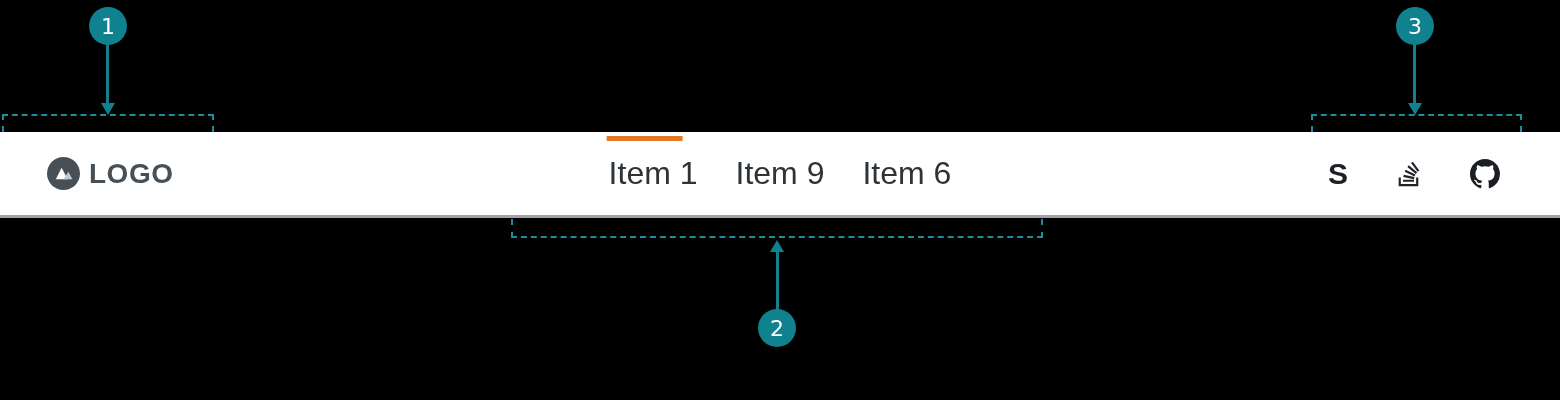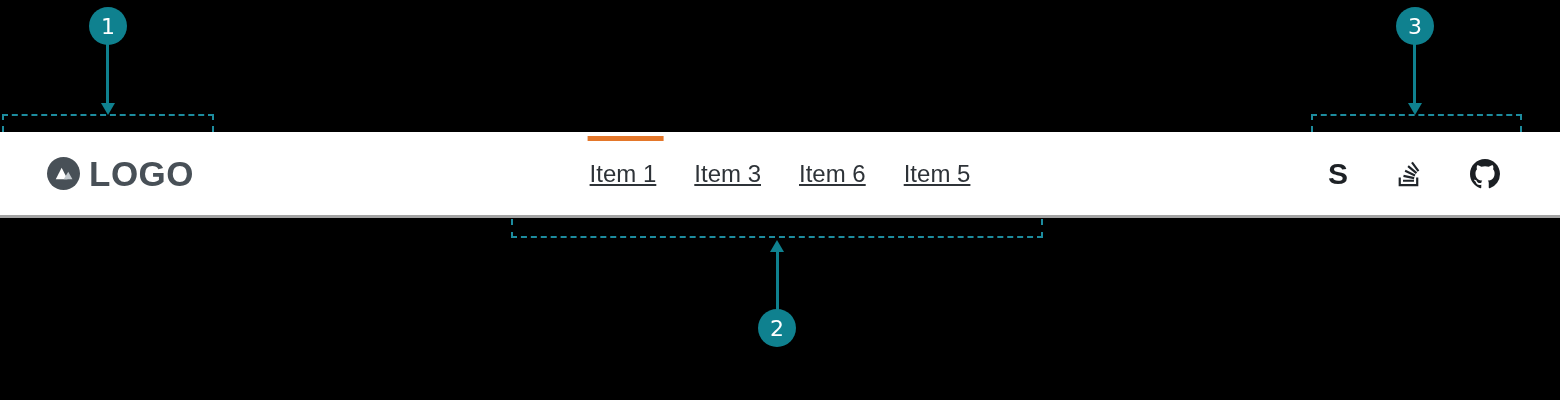--- a/index.html
+++ b/index.html
@@ -16,32 +16,31 @@
     position:absolute; left:0; top:132px; width:1560px; height:86px;
     background:#ffffff;
     border-bottom:3px solid var(--navbar_border,#a3a3a3);
   }
   .logo {
     position:absolute; left:47px; top:0; height:83px;
     display:flex; align-items:center; gap:9px; cursor:pointer;
   }
   .logo-badge { width:33px; height:33px; display:block; }
   .logo-text {
-    font-size:35px; font-weight:700; letter-spacing:0.5px;
+    font-size:28px; font-weight:700; letter-spacing:0.5px;
     color:var(--logo,#485057);
   }
   .main-nav {
     position:absolute; left:50%; transform:translateX(-50%);
     top:0; height:83px; display:flex; align-items:center; gap:38px;
   }
   .nav-item {
     position:relative; height:83px; display:flex; align-items:center;
-    font-size:24px; color:var(--nav_text,#2e3338); cursor:pointer;
+    font-size:32px; color:var(--nav_text,#2e3338); cursor:pointer;
     white-space:nowrap;
-    text-decoration:underline;
   }
   .nav-item .active-indicator {
     position:absolute; top:4px; left:-2px;
     width:76px; height:5px; background:var(--orange,#e4772a);
   }
   .social-nav {
     position:absolute; right:60px; top:0; height:83px;
     display:flex; align-items:center; gap:50px;
   }
   .social-icon { display:flex; align-items:center; justify-content:center; cursor:pointer; }
@@ -98,27 +97,24 @@
     </svg>
     <span class="logo-text">LOGO</span>
   </div>
 
   <nav class="main-nav">
     <span class="nav-item">
       <span class="active-indicator"></span>
       <span>Item 1</span>
     </span>
     <span class="nav-item">
-      <span>Item 3</span>
+      <span>Item 9</span>
     </span>
     <span class="nav-item">
       <span>Item 6</span>
-    </span>
-    <span class="nav-item">
-      <span>Item 5</span>
     </span>
   </nav>
 
   <div class="social-nav">
     <span class="social-icon">
       <span class="s-glyph">S</span>
     </span>
     <span class="social-icon">
       <svg width="22" height="28" viewBox="0 0 384 512">
         <path fill="#20252a" d="M290.7 311L95 269.7 86.8 309l195.7 41zm51-87L188.2 95.7l-25.5 30.8 153.5 128.3zm-31.2 39.7L129.2 179l-16.7 36.5L293.7 300zM262 32l-32 24 119.3 160.3 32-24zm20.5 328h-200v39.7h200zm39.7 80H42.7V320h-40v160h359.5V320h-40z"></path>

